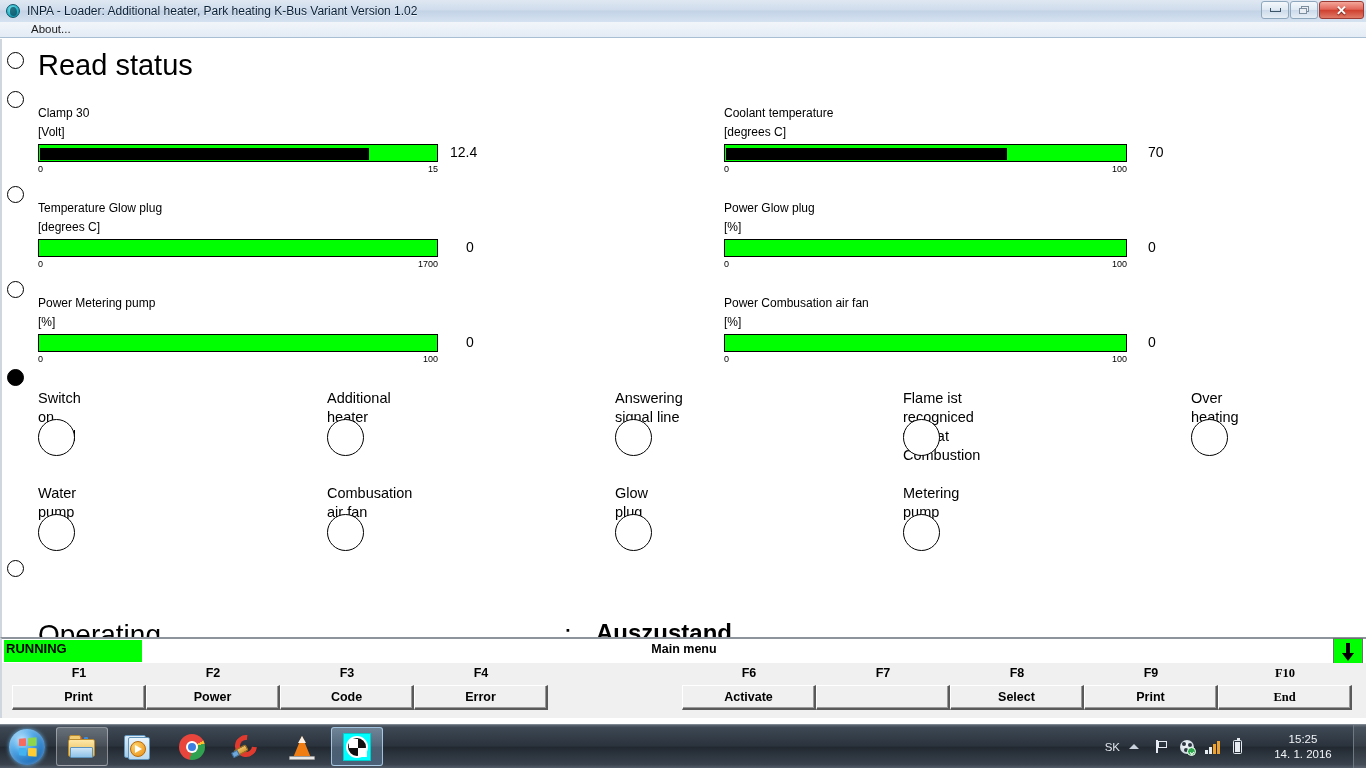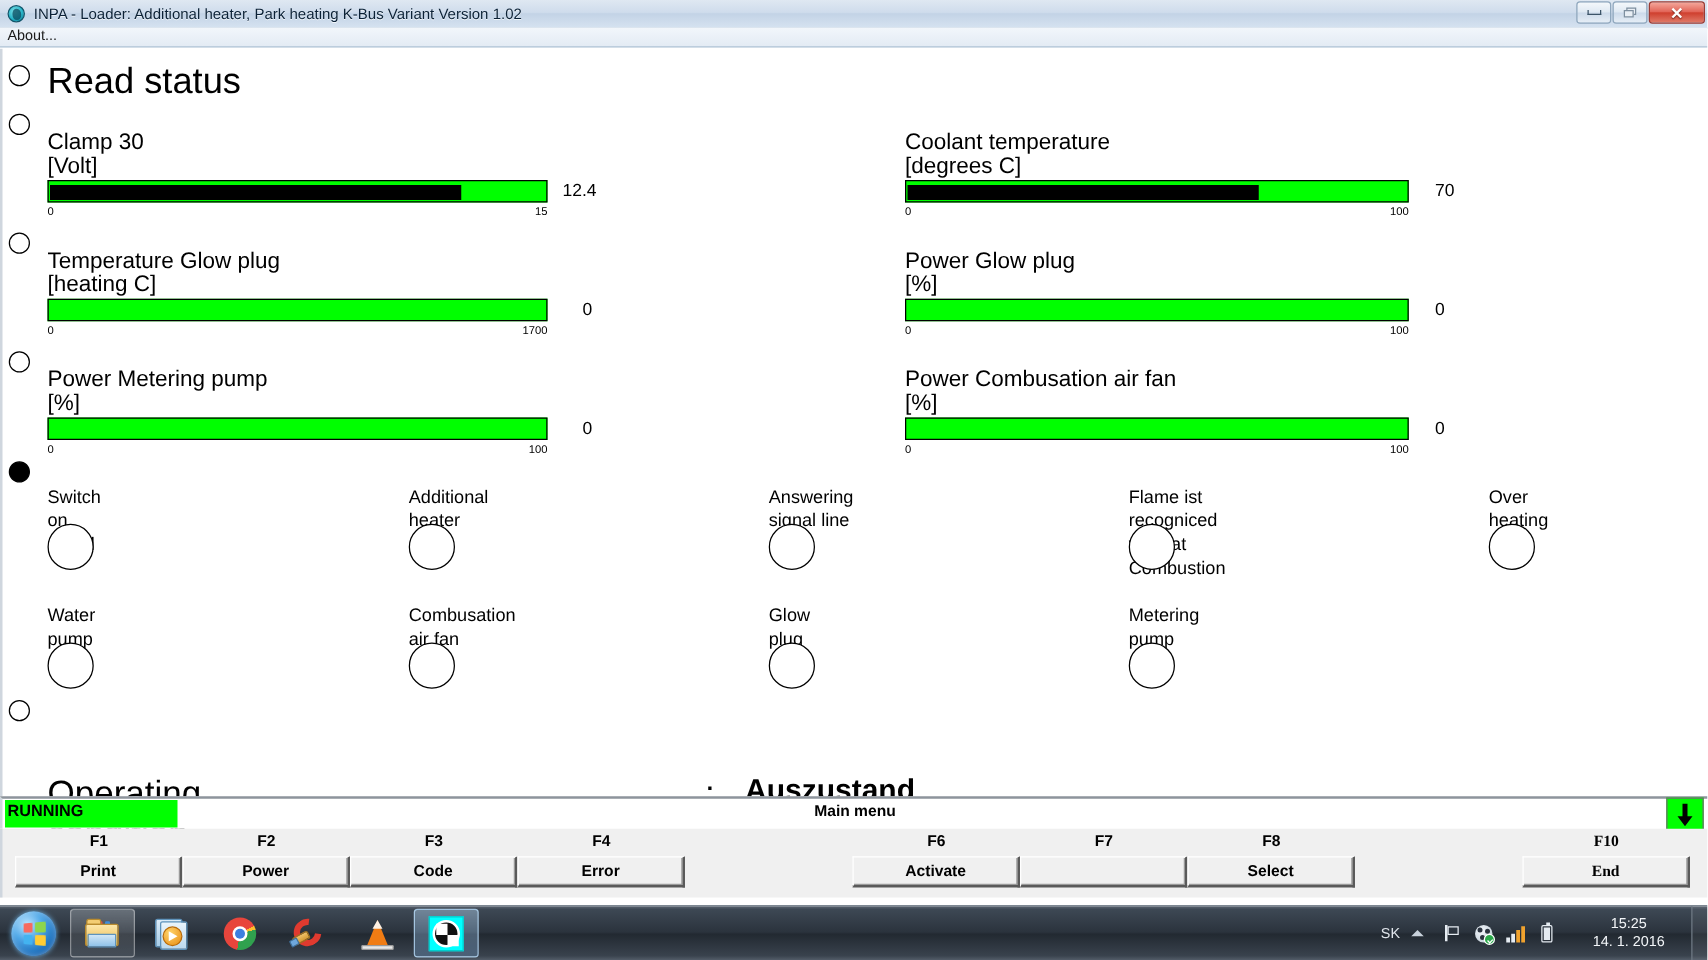--- a/index.html
+++ b/index.html
@@ -56,21 +56,21 @@
     text-shadow:0 1px 1px rgba(90,20,10,.9);font-family:"Liberation Sans",sans-serif;
   }
 
   
   .menubar{
     position:absolute;left:0;top:22px;width:1366px;height:16px;
     background:linear-gradient(to bottom,#f2f6fb,#e3ebf4);
     border-bottom:1px solid #a8bed2;box-sizing:border-box;
     display:flex;align-items:center;
   }
-  .menu-item{font-size:11.5px;color:#1a1a1a;padding:0 6px;line-height:15px;}
+  .menu-item{font-size:11.5px;color:#1a1a1a;padding:0 6px;line-height:15px;margin-left:25px;}
 
   
   .client{
     position:absolute;left:0;top:39px;width:1366px;height:598px;
     background:#ffffff;border-left:2px solid #cfd6de;box-sizing:border-box;
   }
 
   
   .marker{
     position:absolute;width:17px;height:17px;border-radius:50%;
@@ -81,21 +81,21 @@
   .panel{position:absolute;left:0;top:0;width:1366px;height:598px;}
 
   .heading{
     position:absolute;left:36px;top:10px;
     font-size:29px;color:#000;letter-spacing:0;
   }
 
   
   .gauge{position:absolute;}
   .gauge .glabel{
-    font-size:18px;color:#000;line-height:19px;white-space:pre-line;
+    font-size:12px;color:#000;line-height:19px;white-space:pre-line;
     position:absolute;left:0;top:0;
   }
   .gauge .bar-wrap{position:absolute;left:0;top:40px;}
   .gauge .bar{
     position:relative;height:18px;background:#00ff00;
     border:1px solid #000;box-sizing:border-box;
   }
   .gauge .fill{
     position:absolute;left:1px;top:3px;height:12px;background:#000;
   }
@@ -339,21 +339,21 @@
             <div class="fill" style="width:70%"></div>
           </div>
           <div class="tick min">0</div>
           <div class="tick max">100</div>
         </div>
         <div class="value" style="left:424px;">70</div>
       </div>
 
       <div class="gauge" style="left:36px;top:160px;width:455px;">
         <div class="glabel">Temperature Glow plug
-[heating C]</div>
+[degrees C]</div>
         <div class="bar-wrap" style="width:400px;">
           <div class="bar">
             <div class="fill" style="width:0%"></div>
           </div>
           <div class="tick min">0</div>
           <div class="tick max">1700</div>
         </div>
         <div class="value" style="left:428px;">0</div>
       </div>
 
@@ -475,20 +475,24 @@
       <div class="fk-name">F6</div>
       <div class="fk-btn">Activate</div>
     </div>
     <div class="fkey" style="left:814px;">
       <div class="fk-name">F7</div>
       <div class="fk-btn"></div>
     </div>
     <div class="fkey" style="left:948px;">
       <div class="fk-name">F8</div>
       <div class="fk-btn">Select</div>
+    </div>
+    <div class="fkey" style="left:1082px;">
+      <div class="fk-name">F9</div>
+      <div class="fk-btn">Print</div>
     </div>
     <div class="fkey" style="left:1216px;font-family:Liberation Serif, serif;">
       <div class="fk-name">F10</div>
       <div class="fk-btn">End</div>
     </div>
   </div>
 
   <div class="taskbar">
     <div class="start-orb">
       <div class="orb">

